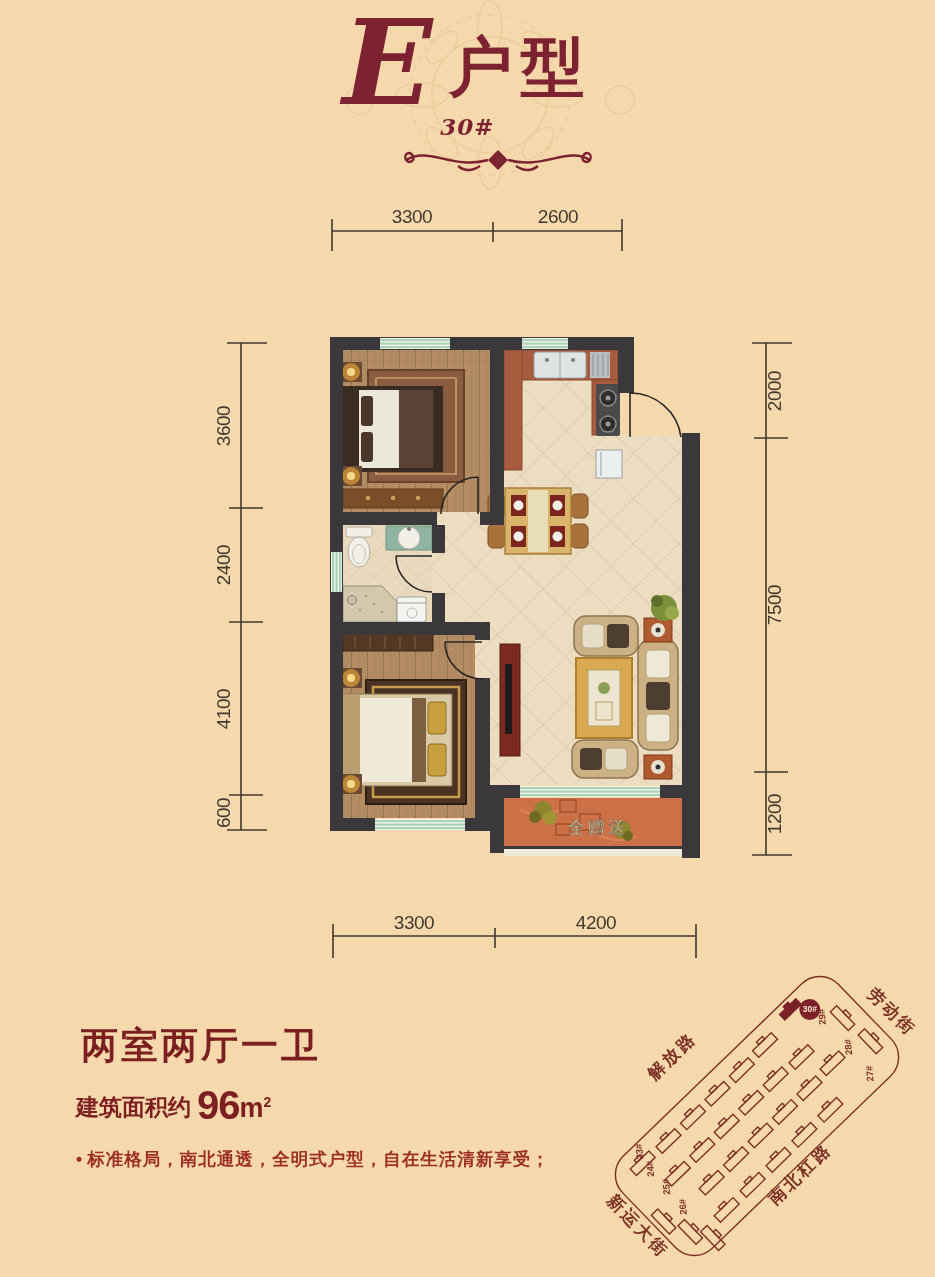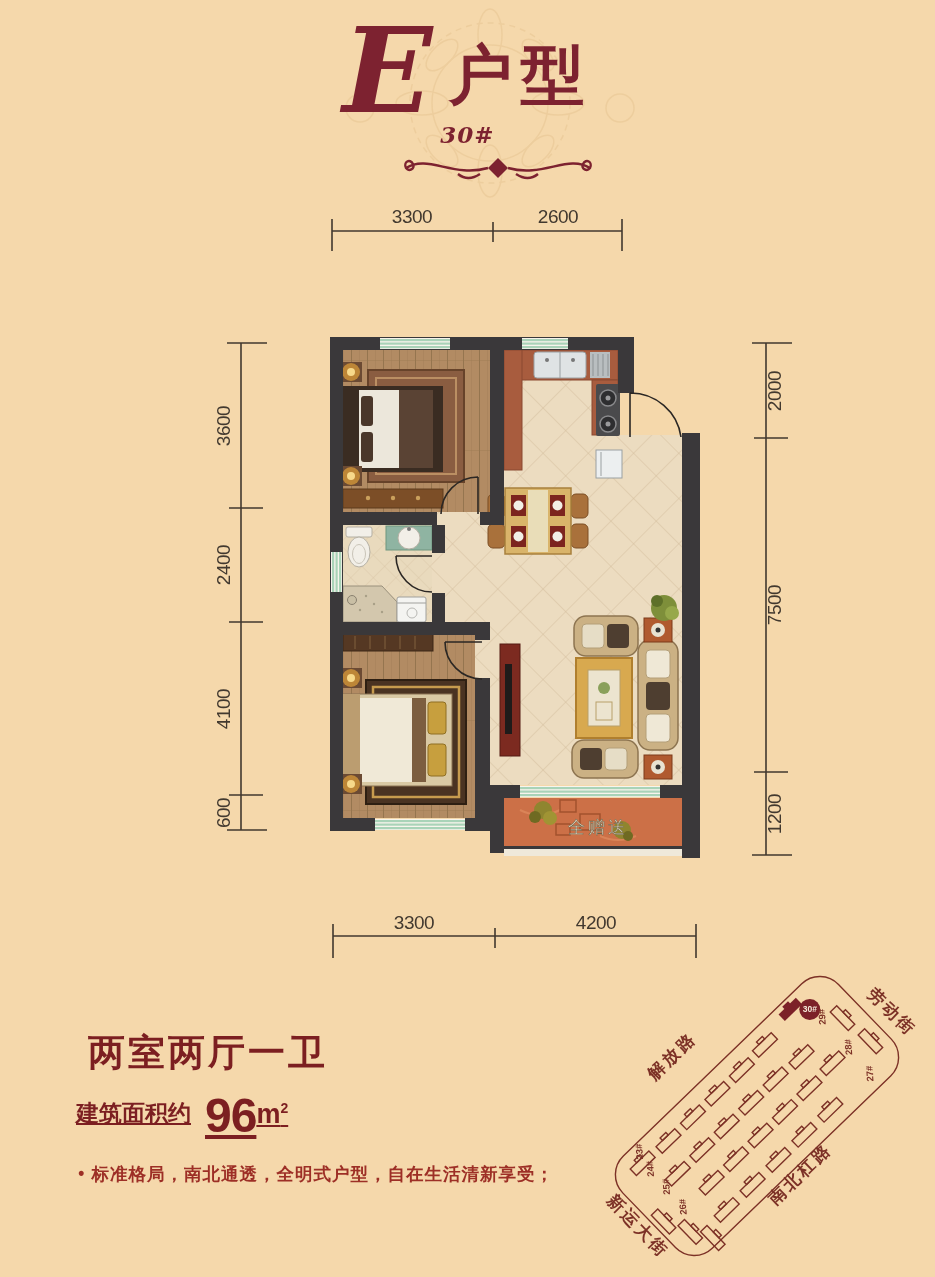--- a/index.html
+++ b/index.html
@@ -1,40 +1,40 @@
 <!DOCTYPE html>
 <html><head>
 <meta charset="utf-8">
 <style>
   html,body{margin:0;padding:0;background:#e8e0d0;}
   .page{position:relative;width:935px;height:1277px;background:#f5d8ab;overflow:hidden;
         font-family:"Liberation Sans",sans-serif;}
   svg{position:absolute;display:block;}
   
-  .title-wrap{position:absolute;left:0;top:8px;width:782px;height:200px;}
+  .title-wrap{position:absolute;left:0;top:0;width:782px;height:200px;}
   .ornament{left:290px;top:0;}
   .title-line{position:absolute;left:0;top:8px;width:935px;text-align:center;color:#7d2230;}
   .letter-e{font-family:"DejaVu Serif",serif;font-style:italic;font-weight:700;font-size:118px;
             line-height:110px;vertical-align:middle;}
   .type-label{font-family:"Liberation Serif",serif;font-weight:700;font-size:64px;
               letter-spacing:8px;margin-left:16px;vertical-align:middle;position:relative;top:4px;}
   .building-no{position:absolute;left:0;top:113px;width:935px;text-align:center;
                font-family:"DejaVu Serif",serif;font-style:italic;font-weight:700;
                font-size:23px;color:#7d2230;letter-spacing:1px;}
   .flourish{left:398px;top:140px;}
   
   .info{position:absolute;left:76px;top:1016px;width:480px;color:#7c1f21;}
-  .info h2{margin:12px;font-family:"Liberation Serif",serif;font-weight:700;font-size:37px;
+  .info h2{margin:5px;font-family:"Liberation Serif",serif;font-weight:700;font-size:37px;
            letter-spacing:3px;color:#7c1f21;}
-  .area{margin-top:14px;display:flex;align-items:center;line-height:1;text-decoration:underline;}
+  .area{margin-top:14px;display:flex;align-items:flex-end;line-height:1;}
   .area .prefix{font-size:23px;font-weight:700;padding-bottom:6px;}
-  .area .num{font-size:48px;font-weight:700;margin-left:14px;letter-spacing:-1px;}
+  .area .num{font-size:40px;font-weight:700;margin-left:6px;letter-spacing:-1px;}
   .area .unit{font-size:27px;font-weight:700;padding-bottom:3px;}
   .area sup{font-size:14px;}
-  .features{list-style:none;margin:22px 0 0 0;padding:0;font-family:Liberation Mono, monospace;}
+  .features{list-style:none;margin:22px 0 0 0;padding:0;}
   .features li{font-size:17.5px;font-weight:700;color:#9d2f26;margin:0 0 19px 0;letter-spacing:1px;}
   .features li::before{content:"\2022";margin-right:4px;}
   
   .dimtxt{font-family:"Liberation Sans",sans-serif;font-size:19px;fill:#42392f;letter-spacing:-0.5px;}
   .dimline{stroke:#42392f;stroke-width:1.6;fill:none;}
   .wall{fill:#3a383a;}
   .doorarc{stroke:#2b2724;stroke-width:1.6;fill:none;}
   .winbase{fill:#f7f4ec;}
   .winline{fill:#a9d3b8;}
   .bld{stroke:#7c3126;fill:none;stroke-width:1.4;}

